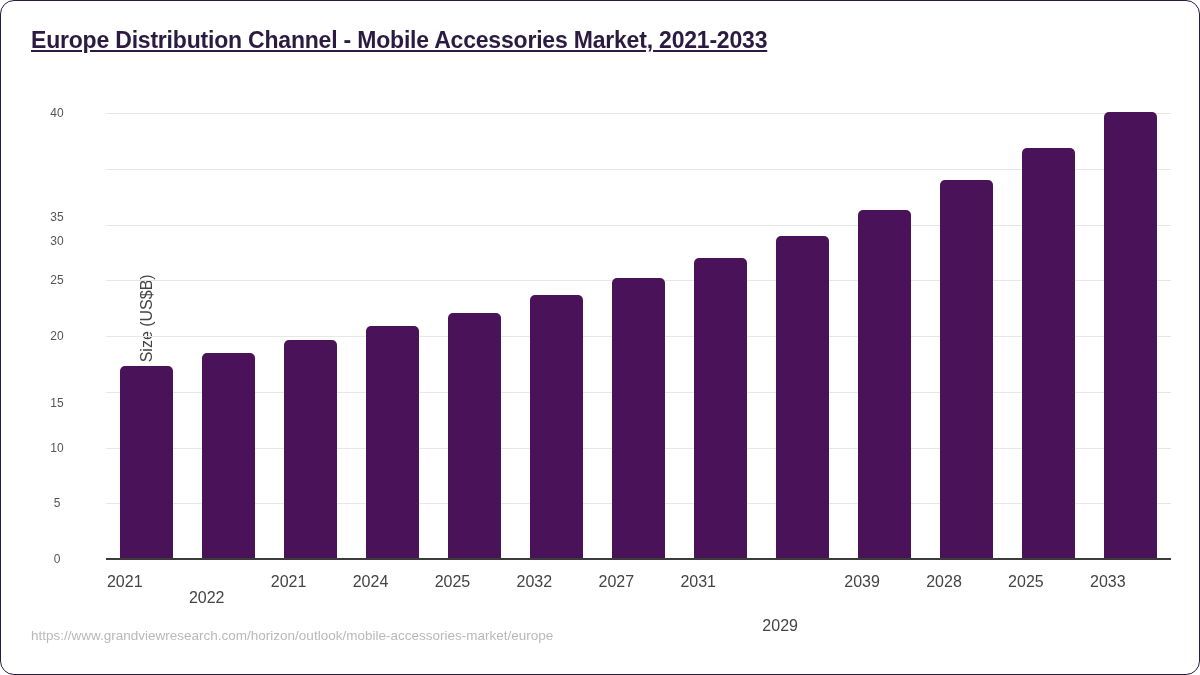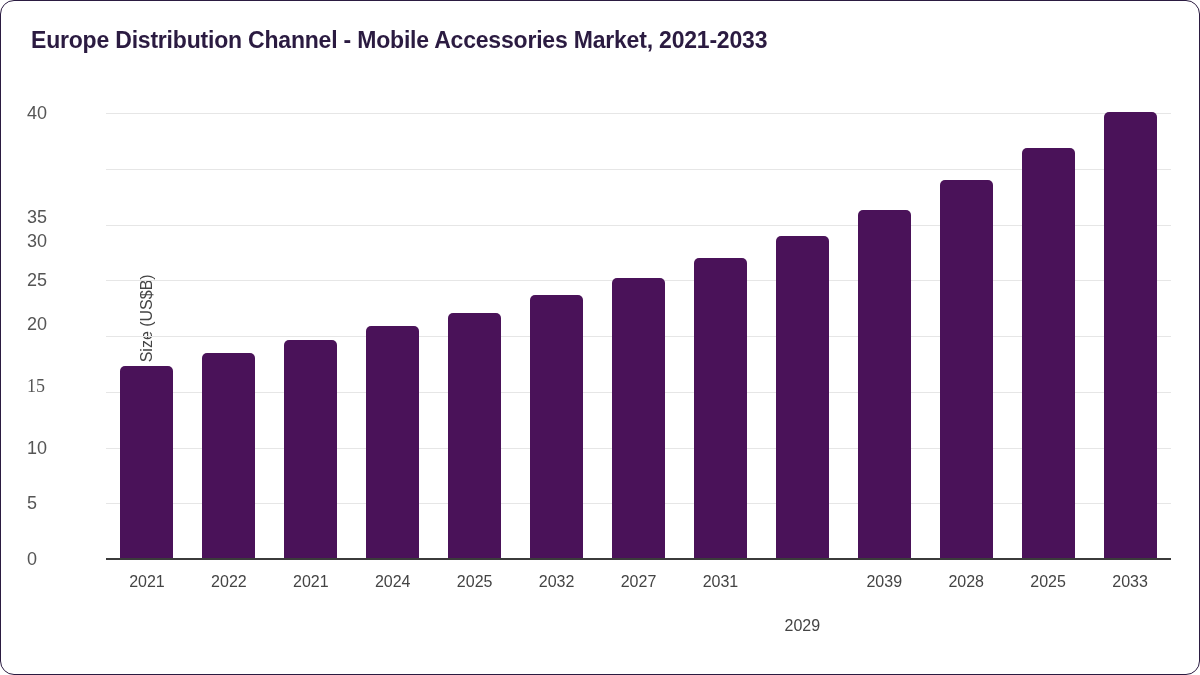--- a/index.html
+++ b/index.html
@@ -22,42 +22,43 @@
   }
   #chart-title {
     position: absolute;
     left: 30px;
     top: 26px;
     font-size: 23px;
     font-weight: bold;
     color: #2b1b41;
     letter-spacing: -0.2px;
     white-space: nowrap;
+    text-decoration: underline;
   }
   
   #plot {
     position: absolute;
     left: 105px;
     top: 112px;
     width: 1065px;
     height: 446px;
   }
   .gridline {
     position: absolute;
     left: 0;
     width: 100%;
     height: 1px;
     background: #e6e6e6;
   }
   .tick-label {
     position: absolute;
     right: 1112px; 
     width: 60px;
-    text-align: left;
-    font-size: 18px;
+    text-align: center;
+    font-size: 12px;
     color: #555555;
     transform: translateY(-50%);
   }
   #axis-baseline {
     position: absolute;
     left: 105px;
     top: 557px;
     width: 1065px;
     height: 2px;
     background: #3b3b3b;
@@ -77,21 +78,21 @@
     position: absolute;
     bottom: 0;
     background: #4a1259;
     border-radius: 5px 5px 0 0;
   }
   .xtick {
     position: absolute;
     top: 572px;
     font-size: 16px;
     color: #444444;
-    text-align: center;
+    text-align: left;
     white-space: nowrap;
   }
   #source-url {
     position: absolute;
     left: 30px;
     top: 627px;
     font-size: 13.5px;
     color: #b9b9b9;
     white-space: nowrap;
   }
@@ -102,22 +103,22 @@
 <div id="canvas">
 
   <div id="chart-title">Europe Distribution Channel - Mobile Accessories Market, 2021-2033</div>
 
   <div id="y-axis-title">Market Size (US$B)</div>
 
   <div id="y-tick-labels">
       <div class="tick-label" style="top: 558px;">0</div>
       <div class="tick-label" style="top: 502.25px;">5</div>
       <div class="tick-label" style="top: 446.5px;">10</div>
-      <div class="tick-label" style="top: 385px; font-family: Liberation Serif, serif;">15</div>
-      <div class="tick-label" style="top: 323px;">20</div>
+      <div class="tick-label" style="top: 402px;">15</div>
+      <div class="tick-label" style="top: 335px;">20</div>
       <div class="tick-label" style="top: 279.25px;">25</div>
       <div class="tick-label" style="top: 223.5px; margin-top: 16px;">30</div>
       <div class="tick-label" style="top: 167.75px; margin-top: 48px;">35</div>
       <div class="tick-label" style="top: 112px;">40</div>
     </div>
 
   <div id="plot">
     <div id="gridlines">
         <div class="gridline" style="top: 446px; background: transparent;"></div>
         <div class="gridline" style="top: 390.25px;"></div>
@@ -143,28 +144,29 @@
         <div class="bar" title="2031: 34" style="left: 833.692px; width: 53px; height: 379.1px; background: rgb(74, 18, 89);"></div>
         <div class="bar" title="2032: 36.9" style="left: 915.615px; width: 53px; height: 411.435px; background: rgb(74, 18, 89);"></div>
         <div class="bar" title="2033: 40.1" style="left: 997.538px; width: 53px; height: 447.115px; background: rgb(74, 18, 89);"></div>
       </div>
   </div>
 
   <div id="axis-baseline"></div>
 
   <div id="x-tick-labels">
       <div class="xtick" style="left: 105.962px; width: 80px;">2021</div>
-      <div class="xtick" style="left: 187.885px; width: 80px;">2022</div>
+      <div class="xtick" style="left: 187.885px; width: 80px; margin-top: 16px;">2022</div>
       <div class="xtick" style="left: 269.808px; width: 80px;">2021</div>
       <div class="xtick" style="left: 351.731px; width: 80px;">2024</div>
       <div class="xtick" style="left: 433.654px; width: 80px;">2025</div>
       <div class="xtick" style="left: 515.577px; width: 80px;">2032</div>
       <div class="xtick" style="left: 597.5px; width: 80px;">2027</div>
       <div class="xtick" style="left: 679.423px; width: 80px;">2031</div>
       <div class="xtick" style="left: 761.346px; width: 80px; margin-top: 44px;">2029</div>
       <div class="xtick" style="left: 843.269px; width: 80px;">2039</div>
       <div class="xtick" style="left: 925.192px; width: 80px;">2028</div>
       <div class="xtick" style="left: 1007.12px; width: 80px;">2025</div>
       <div class="xtick" style="left: 1089.04px; width: 80px;">2033</div>
     </div>
 
+  <div id="source-url">https://www.grandviewresearch.com/horizon/outlook/mobile-accessories-market/europe</div>
 
 </div>
 
 </body></html>

